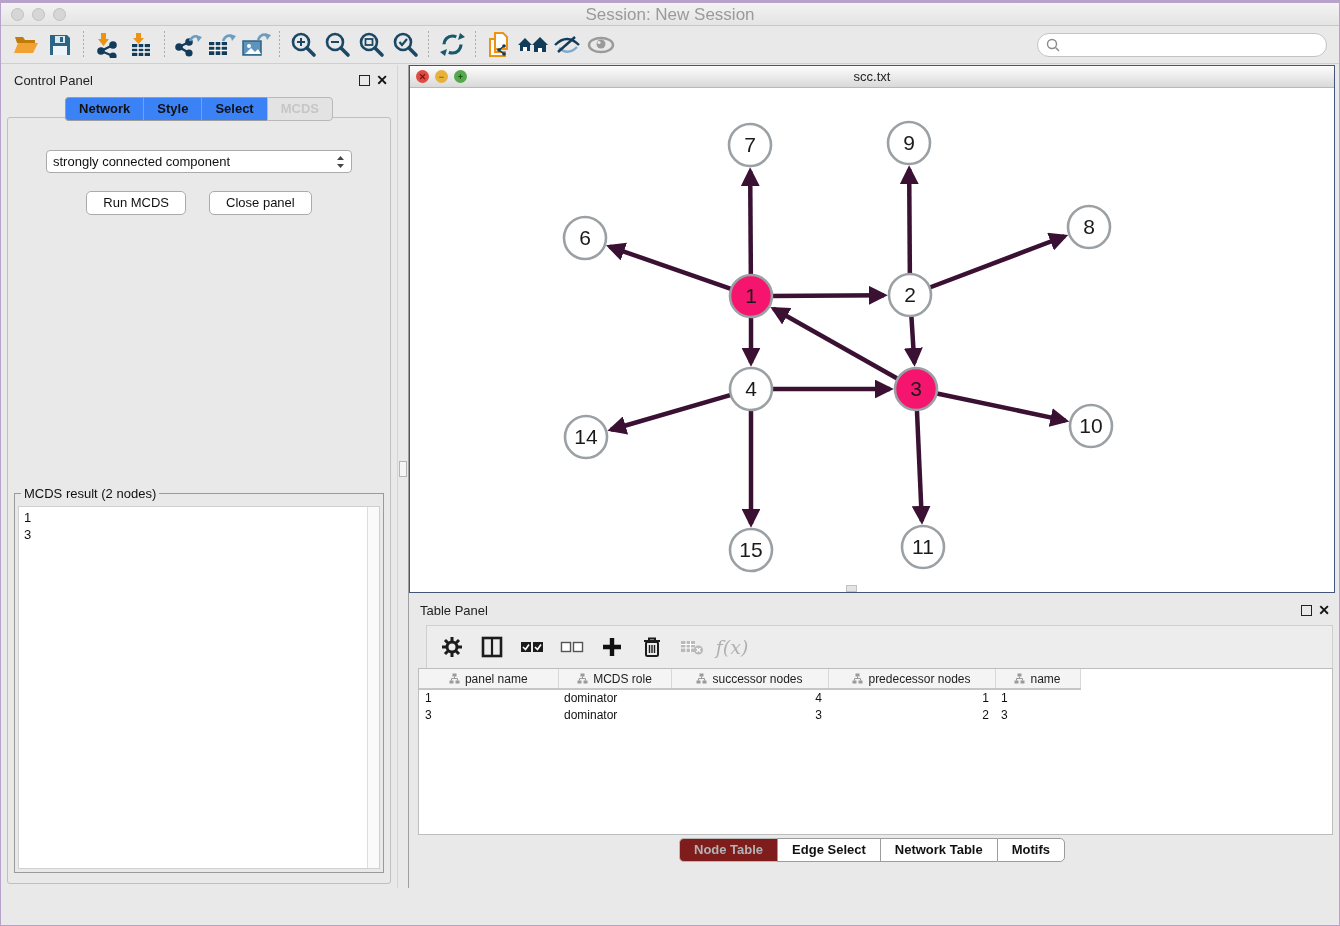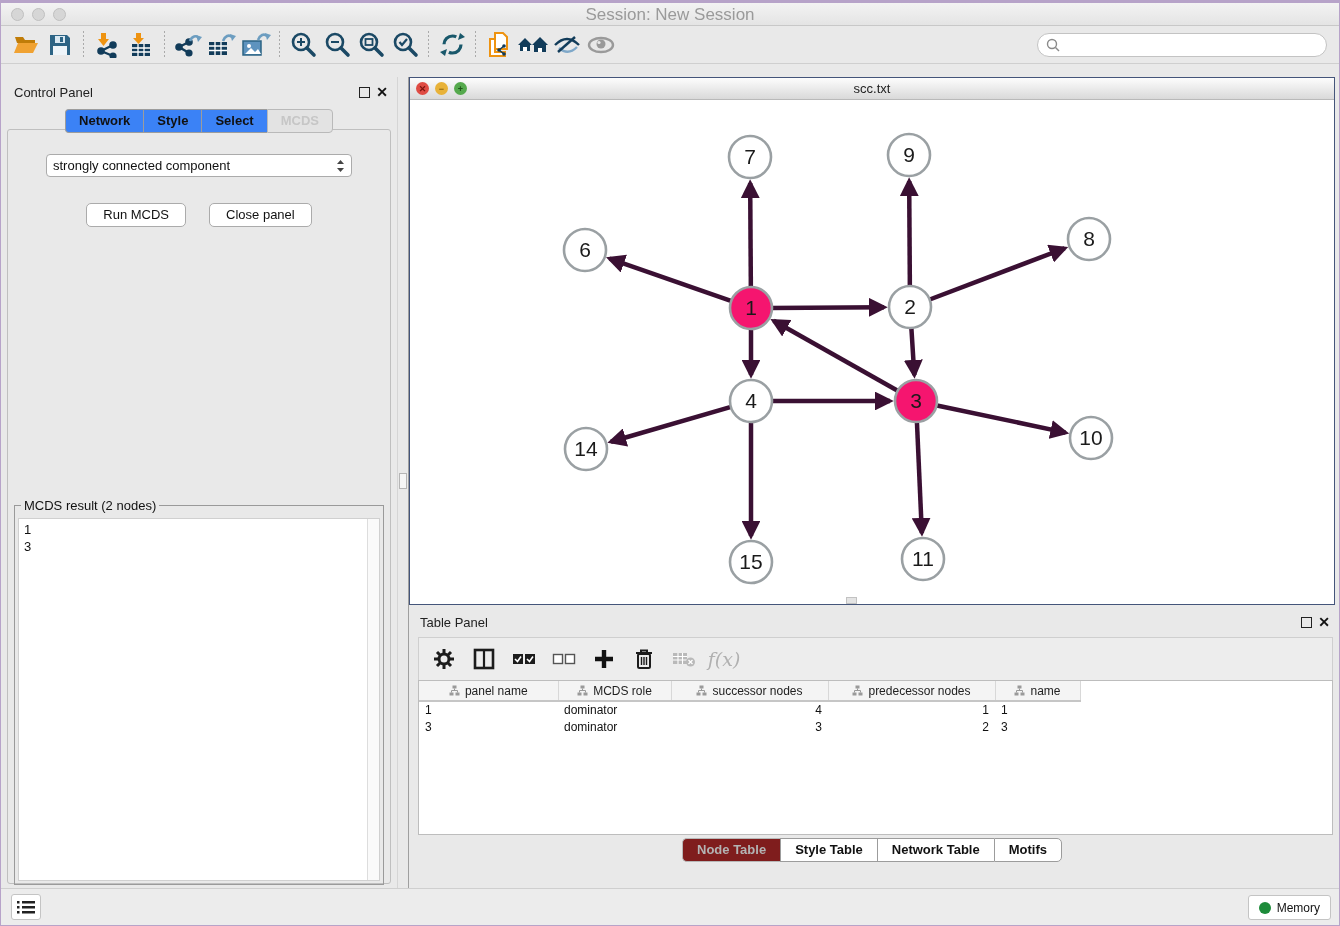--- a/index.html
+++ b/index.html
@@ -22,39 +22,39 @@
   .tb { width:34px; height:32px; display:flex; align-items:center; justify-content:center;
         background:none; border:none; cursor:pointer; }
   .tsep { width:1px; height:28px; margin:0 6px;
     background-image:linear-gradient(#aaa 40%, transparent 40%); background-size:1px 4px; }
   .searchbox { position:absolute; right:12px; top:7px; width:290px; height:24px;
     background:#fff; border:1px solid #c3c3c3; border-radius:12px;
     display:flex; align-items:center; padding-left:8px; gap:5px; }
   .searchbox input { border:none; outline:none; flex:1; font-size:12px; background:transparent; height:20px; }
 
   
-  .main { position:absolute; top:62px; left:0; right:0; bottom:37px; display:flex;margin-top:12px; }
+  .main { position:absolute; top:62px; left:0; right:0; bottom:37px; display:flex; }
 
   
   .control-panel { position:relative; width:396px; flex:none; background:#e9e9e9; }
   .cp-head { position:absolute; top:6px; left:0; right:0; height:20px; }
   .panel-title { position:absolute; left:13px; top:2px; font-size:13px; color:#222; }
   .float-btn { position:absolute; top:4px; width:11px; height:11px; border:1.5px solid #222; background:none; cursor:pointer; }
   .close-btn { position:absolute; top:1px; width:14px; height:16px; border:none; background:none;
                font-size:14px; font-weight:bold; color:#111; cursor:pointer; line-height:14px; }
   .cp-tabs { position:absolute; top:32px; left:0; right:0; display:flex; justify-content:center; z-index:2; }
   .ctab { padding:3px 13px 4px; font-size:13px; font-weight:600; background:#3b82f6;
           border:1px solid #9c9c9c; border-right:none; cursor:pointer; color:#111; }
   .ctab:first-child { border-radius:4px 0 0 4px; }
   .ctab:last-child { border-right:1px solid #b5b5b5; border-radius:0 4px 4px 0; }
   .ctab.selected-disabled { background:#e3e3e3; color:#c6c6c6; border-color:#b9b9b9; }
   .cp-box { position:absolute; top:52px; left:6px; right:6px; bottom:4px;
             border:1px solid #bfbfbf; border-radius:3px; background:#e9e9e9; }
   .opt-label { position:absolute; top:18px; left:0; right:0; text-align:center; font-size:13px; color:#111; }
-  .dropdown { position:absolute; top:24px; left:38px; right:38px; height:23px; background:#fff;
+  .dropdown { position:absolute; top:32px; left:38px; right:38px; height:23px; background:#fff;
     border:1px solid #ababab; border-radius:4px; display:flex; align-items:center;
     padding:0 6px; font-size:13px; cursor:pointer; color:#111; }
   .dropdown .dd-label { flex:1; }
   .btn-row { position:absolute; top:73px; left:0; right:0; display:flex; justify-content:center; gap:23px; }
   .pbtn { padding:3px 16px 4px; font-size:13px; background:#fff; border:1px solid #ababab;
           border-radius:5px; cursor:pointer; color:#111; }
   .result-box { position:absolute; top:375px; left:6px; right:6px; height:380px; border:1px solid #9a9a9a; }
   .result-legend { position:absolute; top:-8px; left:6px; background:#e9e9e9; padding:0 3px;
                    font-size:13px; color:#111; }
   .result-inner { position:absolute; left:3px; right:3px; top:12px; bottom:3px; background:#fff;
@@ -83,21 +83,21 @@
             font-size:9px; line-height:12px; text-align:center; padding:0; font-weight:bold; }
   .nlight.red { background:#df4b43; color:#7c120d; }
   .nlight.yellow { background:#e8b239; color:#8a6410; }
   .nlight.green { background:#55a94d; color:#1d5417; }
   .canvas { position:relative; flex:1; background:#fff; overflow:hidden; }
   .hgrip { position:absolute; left:436px; bottom:0; width:11px; height:7px; background:#e4e4e4;
            border:1px solid #c2c2c2; cursor:row-resize; }
 
   
   .table-panel { position:relative; flex:1; background:#e9e9e9; margin-top:2px; }
-  .tp-toolbar { position:absolute; top:30px; left:9px; right:2px; height:43px;
+  .tp-toolbar { position:absolute; top:30px; left:17px; right:2px; height:43px;
     border:1px solid #cfcfcf; border-bottom:none; background:#ededed;
     display:flex; align-items:center; gap:10px; padding-left:10px; }
   .tpi { width:30px; height:30px; display:flex; align-items:center; justify-content:center;
          background:none; border:none; cursor:pointer; }
   .fx { font-family:"DejaVu Serif", serif; font-style:italic; font-size:19px; color:#b0b0b0; }
   .tp-table { position:absolute; top:73px; left:9px; right:2px; bottom:53px; background:#fff;
               border:1px solid #bdbdbd; overflow:hidden; }
   table.node-table { border-collapse:collapse; font-size:12px; width:100%; }
   .node-table th { height:20px; font-weight:normal; background:#f4f4f4; color:#222;
     border-right:1px solid #d8d8d8; border-bottom:2px solid #c6c6c6; text-align:center; padding:0 4px;
@@ -497,39 +497,21 @@
                   <td style="text-align: right;">3</td>
                   <td style="text-align: right;">2</td>
                   <td style="text-align: left;">3</td>
                   <td class="filler"></td>
                 </tr>
               </tbody>
           </table>
         </div>
         <div class="tp-tabs">
             <div class="btab selected">Node Table</div>
-            <div class="btab">Style Table</div>
+            <div class="btab">Edge Select</div>
             <div class="btab">Network Table</div>
             <div class="btab">Motifs</div>
           </div>
       </div>
     </div>
   </div>
 
-  <div class="statusbar">
-    <button class="list-btn">
-      <svg width="18" height="15" viewBox="0 0 18 15">
-          <g fill="#222">
-            <rect x="0" y="1" width="2.5" height="2.5"></rect>
-            <rect x="5" y="1" width="13" height="2.5"></rect>
-            <rect x="0" y="6" width="2.5" height="2.5"></rect>
-            <rect x="5" y="6" width="13" height="2.5"></rect>
-            <rect x="0" y="11" width="2.5" height="2.5"></rect>
-            <rect x="5" y="11" width="13" height="2.5"></rect>
-          </g>
-        </svg>
-    </button>
-    <button class="memory-btn">
-      <span class="memdot"></span>
-      <span>Memory</span>
-    </button>
-  </div>
 </div>
 
 </body></html>

